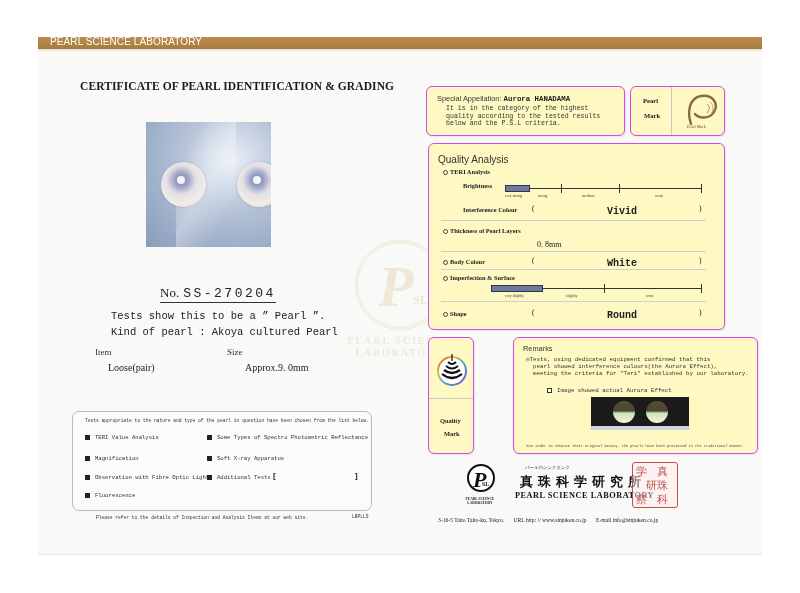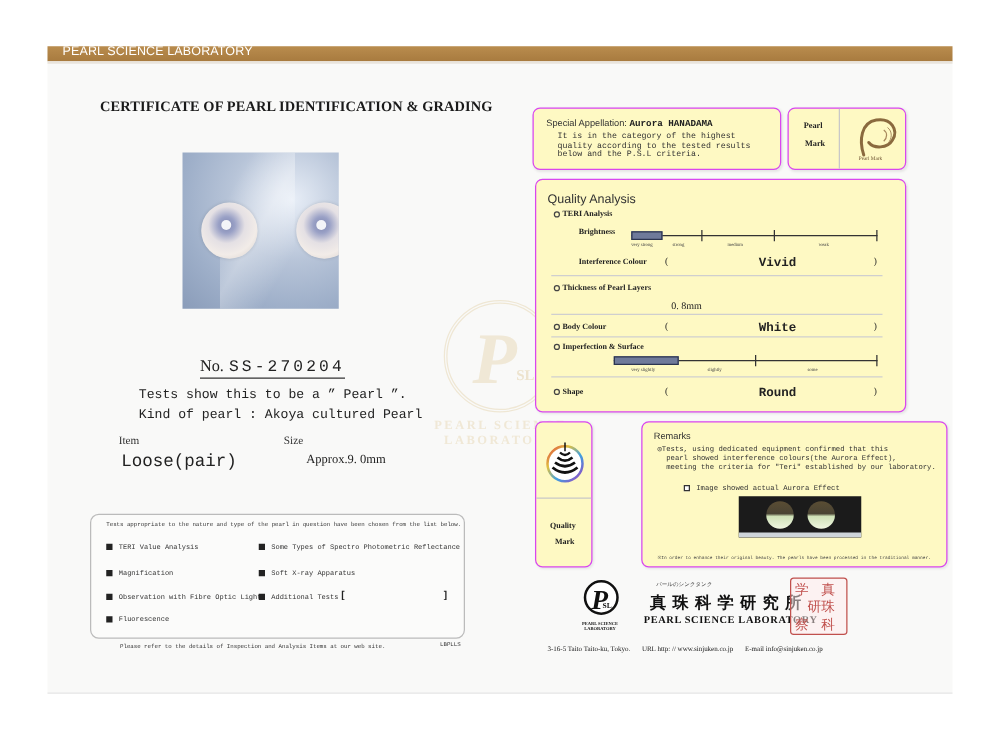--- a/index.html
+++ b/index.html
@@ -24,21 +24,21 @@
   .pearl.p1 { left: 15px; }
   .pearl.p2 { left: 91px; }
 
   .certno { position: absolute; left: 160px; top: 285px; font-family: "Liberation Mono", monospace; font-size: 13px; letter-spacing: 2.5px; border-bottom: 1px solid #333; padding-bottom: 1px; }
   .certno .no { font-family: "Liberation Serif", serif; letter-spacing: 0; margin-right: 4px; }
 
   .line1 { position: absolute; left: 111px; top: 310px; font-family: "Liberation Mono", monospace; font-size: 10.5px; }
   .line2 { position: absolute; left: 111px; top: 326px; font-family: "Liberation Mono", monospace; font-size: 10.5px; }
   .item-label { position: absolute; left: 95px; top: 347px; font-size: 9px; color: #333; }
   .size-label { position: absolute; left: 227px; top: 347px; font-size: 9px; color: #333; }
-  .item-val { position: absolute; left: 97px; top: 362px; font-family: Liberation Mono, monospace; font-size: 14px; }
+  .item-val { position: absolute; left: 108px; top: 362px; font-family: Liberation Serif, serif; font-size: 10px; }
   .size-val { position: absolute; left: 245px; top: 362px; font-family: "Liberation Serif", serif; font-size: 10px; text-align: right; }
 
   .tests-box { position: absolute; left: 72px; top: 411px; width: 300px; height: 100px; border: 1px solid #bbb; border-radius: 7px; background: #fbfbfa; }
   .tests-intro { position: absolute; left: 12px; top: 6px; font-family: "Liberation Mono", monospace; font-size: 4.6px; color: #333; white-space: nowrap; }
   .test-item { position: absolute; font-family: "Liberation Mono", monospace; font-size: 5.6px; color: #333; white-space: nowrap; display: flex; align-items: center; }
   .sq { display: inline-block; width: 5px; height: 5px; background: #222; margin-right: 5px; }
   .bracket { font-family: "Liberation Sans", sans-serif; font-weight: bold; font-size: 8px; position: absolute; }
   .refer { position: absolute; left: 96px; top: 515px; font-family: "Liberation Mono", monospace; font-size: 4.6px; color: #333; }
   .code { position: absolute; left: 352px; top: 514px; font-family: "Liberation Mono", monospace; font-size: 4.6px; color: #333; }
 

